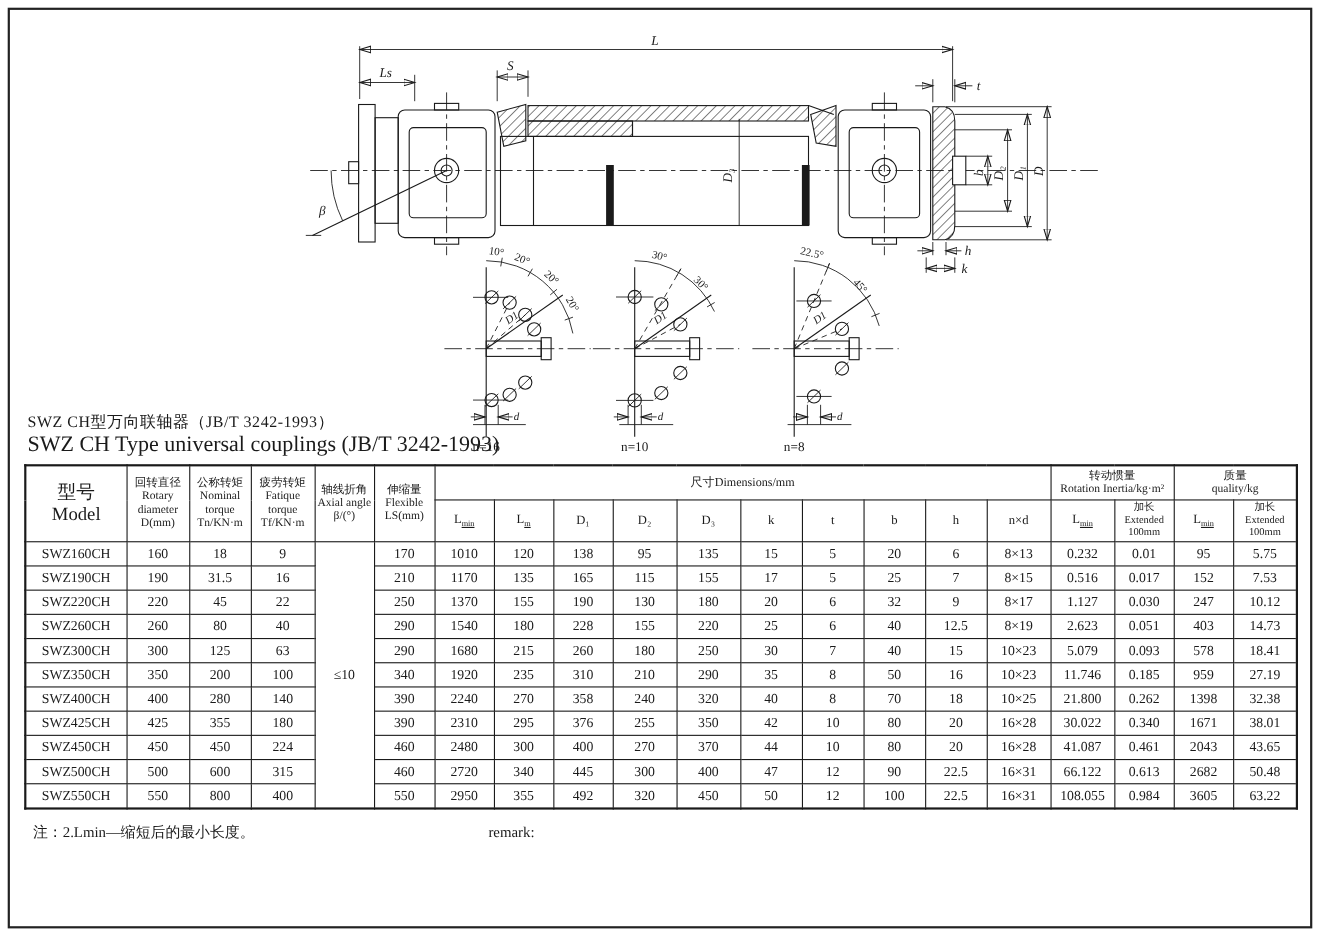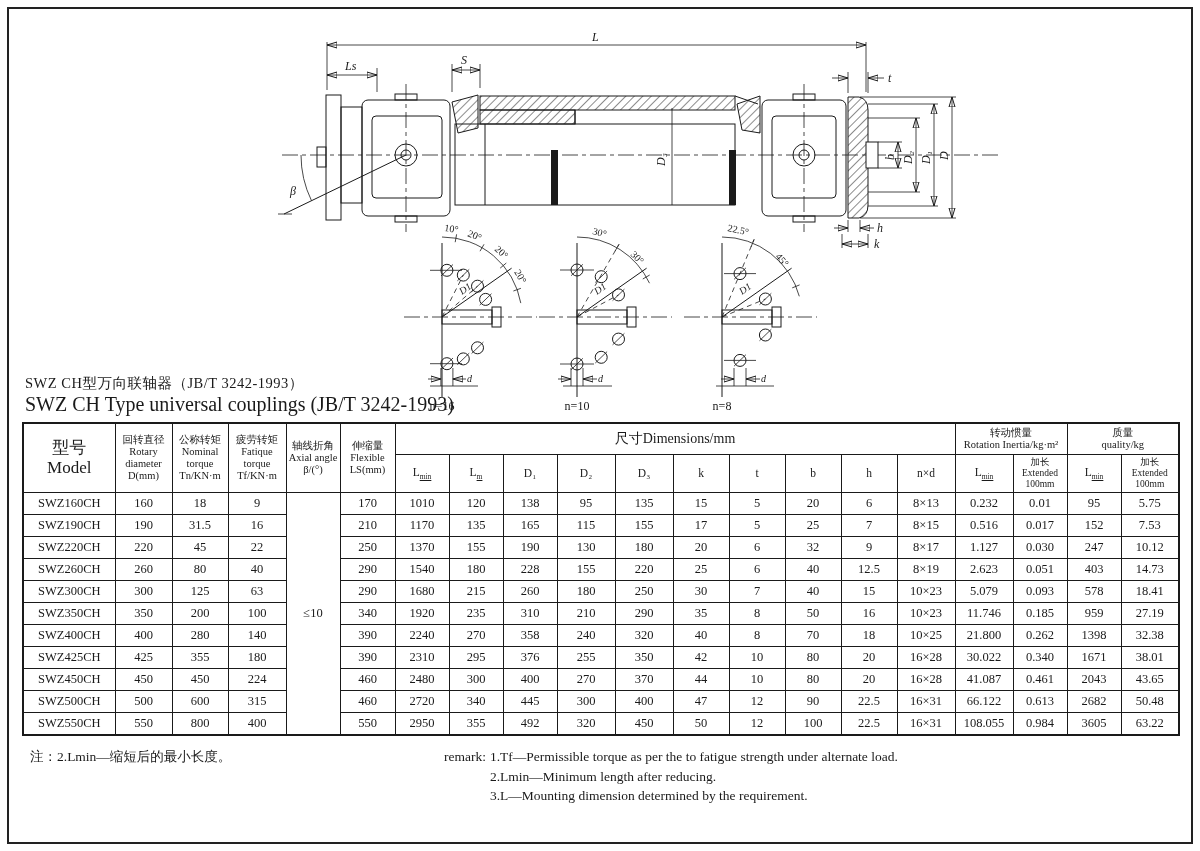--- a/index.html
+++ b/index.html
@@ -301,21 +301,21 @@
         <th rowspan="2">疲劳转矩
 Fatique
 torque
 Tf/KN·m</th>
         <th rowspan="2">轴线折角
 Axial angle
 β/(°)</th>
         <th rowspan="2">伸缩量
 Flexible
 LS(mm)</th>
-        <th colspan="10" style="font-size:14px">尺寸Dimensions/mm</th>
+        <th colspan="10" style="font-size:11px">尺寸Dimensions/mm</th>
         <th colspan="2">转动惯量
 Rotation Inertia/kg·m²</th>
         <th colspan="2">质量
 quality/kg</th>
       </tr>
       <tr class="r2">
         <th><span>L</span><sub>min</sub></th>
         <th><span>L</span><sub>m</sub></th>
         <th>D₁</th>
         <th>D₂</th>
@@ -572,19 +572,14 @@
   </table>
 
   <div class="notes notes-zh">
     <div class="lbl">注：</div>
     <div>
       <div>2.Lmin—缩短后的最小长度。</div>
     </div>
   </div>
   <div class="notes notes-en">
     <div class="lbl">remark:</div>
-    <div style="margin-left:4px">
-      <div>1.Tf—Permissible torque as per the to fatigue strength under alternate load.</div>
-      <div>2.Lmin—Minimum length after reducing.</div>
-      <div>3.L—Mounting dimension determined by the requirement.</div>
-    </div>
   </div>
 </div>
 
 </body></html>

